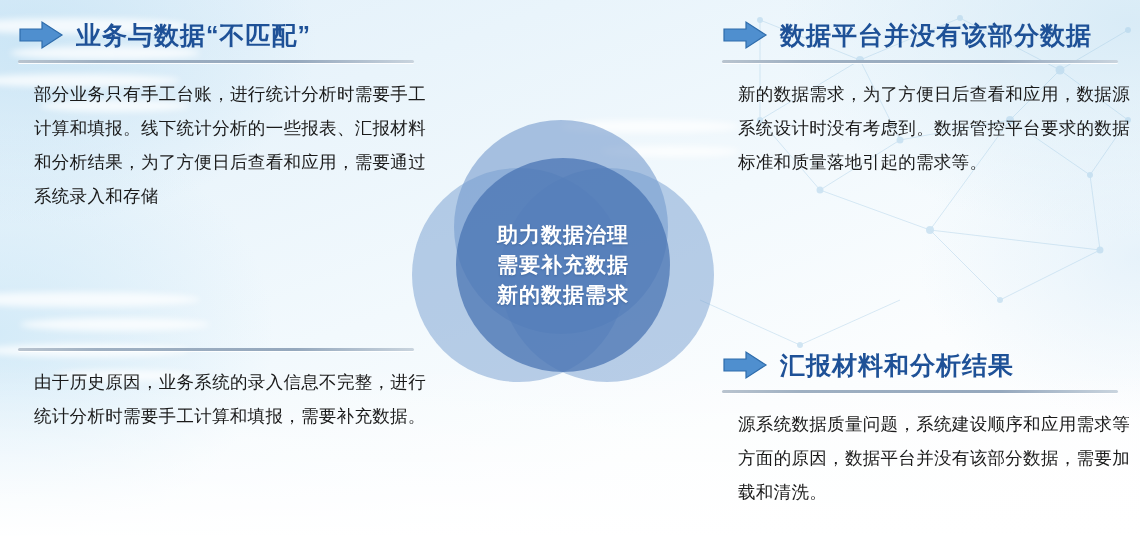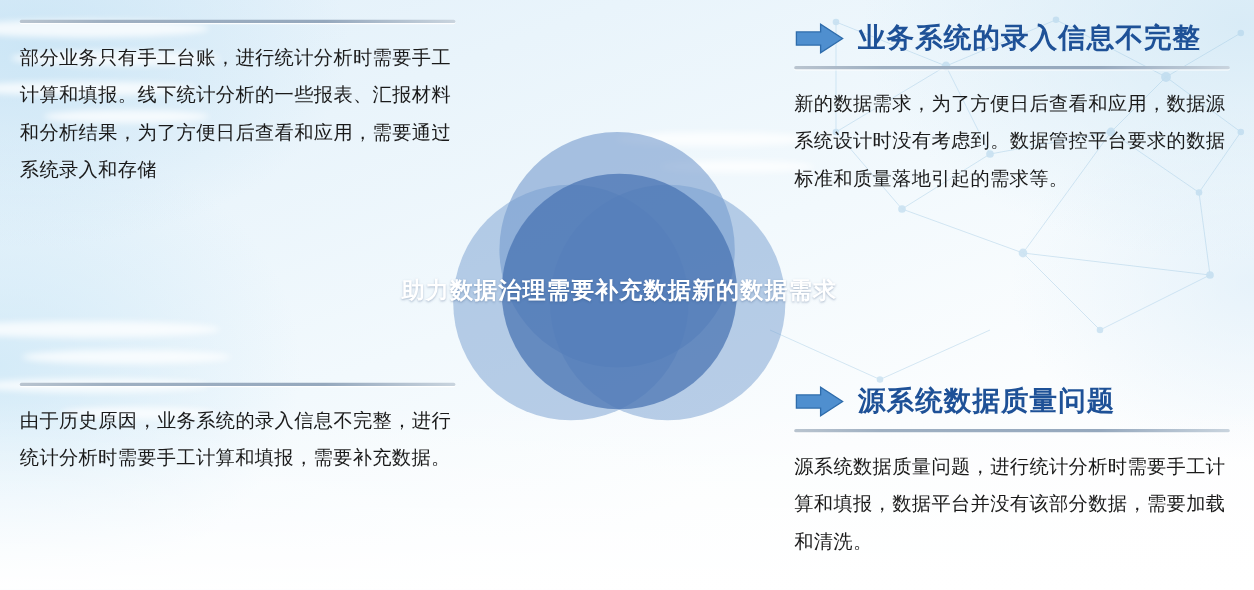--- a/index.html
+++ b/index.html
@@ -91,20 +91,21 @@
     box-shadow: 0 1px 0 rgba(255,255,255,0.9);
   }
   .body-text {
     margin-top: 14px;
     width: 392px;
     font-size: 17.5px;
     line-height: 1.95;
     color: #1a1a1a;
     text-align: justify;
     letter-spacing: 0.3px;
+    margin-left: 16px;
   }
   #quad-br .body-text,
   #quad-tr .body-text { width: 392px; }
 
   
   #center-graphic {
     position: absolute;
     left: 408px;
     top: 112px;
     width: 320px;
@@ -132,21 +133,21 @@
   #circle-core {
     left: 48px; top: 46px;
     width: 214px; height: 214px;
     background: rgba(70,113,178,0.72);
   }
   #center-text {
     position: absolute;
     left: 48px; top: 46px;
     width: 214px; height: 214px;
     display: flex;
-    flex-direction: row;
+    flex-direction: column;
     align-items: center;
     justify-content: center;
     color: #ffffff;
     font-size: 21px;
     font-weight: bold;
     line-height: 1.42;
     letter-spacing: 1px;
     text-shadow: 0 1px 2px rgba(30,60,110,0.35);
   }
   #center-text span { display: block; white-space: nowrap; }
@@ -212,44 +213,50 @@
     <div class="circ" id="circle-back-right"></div>
     <div class="circ" id="circle-core"></div>
     <div id="center-text">
       <span>助力数据治理</span>
       <span>需要补充数据</span>
       <span>新的数据需求</span>
     </div>
   </div>
 
   <div class="quad" id="quad-tl">
+    <div class="head-row">
+      <svg class="arrow-icon" viewBox="0 0 46 30">
+        <polygon points="2,9 24,9 24,2 44,15 24,28 24,21 2,21" fill="#4f8fcf" stroke="#2e6cab" stroke-width="1.2"></polygon>
+      </svg>
+      <div class="head-title">业务与数据“不匹配”</div>
+    </div>
     <div class="divider"></div>
     <div class="body-text">部分业务只有手工台账，进行统计分析时需要手工计算和填报。线下统计分析的一些报表、汇报材料和分析结果，为了方便日后查看和应用，需要通过系统录入和存储</div>
   </div>
 
   <div class="quad" id="quad-tr">
     <div class="head-row">
       <svg class="arrow-icon" viewBox="0 0 46 30">
         <polygon points="2,9 24,9 24,2 44,15 24,28 24,21 2,21" fill="#4f8fcf" stroke="#2e6cab" stroke-width="1.2"></polygon>
       </svg>
-      <div class="head-title">业务系统的录入信息不完整</div>
+      <div class="head-title">数据平台并没有该部分数据</div>
     </div>
     <div class="divider"></div>
     <div class="body-text">新的数据需求，为了方便日后查看和应用，数据源系统设计时没有考虑到。数据管控平台要求的数据标准和质量落地引起的需求等。</div>
   </div>
 
   <div class="quad" id="quad-bl">
     <div class="divider"></div>
     <div class="body-text">由于历史原因，业务系统的录入信息不完整，进行统计分析时需要手工计算和填报，需要补充数据。</div>
   </div>
 
   <div class="quad" id="quad-br">
     <div class="head-row">
       <svg class="arrow-icon" viewBox="0 0 46 30">
         <polygon points="2,9 24,9 24,2 44,15 24,28 24,21 2,21" fill="#4f8fcf" stroke="#2e6cab" stroke-width="1.2"></polygon>
       </svg>
-      <div class="head-title">源系统数据质量问题</div>
-    </div>
-    <div class="divider"></div>
-    <div class="body-text">源系统数据质量问题，进行统计分析时需要手工计算和填报，数据平台并没有该部分数据，需要加载和清洗。</div>
+      <div class="head-title">汇报材料和分析结果</div>
+    </div>
+    <div class="divider"></div>
+    <div class="body-text">源系统数据质量问题，系统建设顺序和应用需求等方面的原因，数据平台并没有该部分数据，需要加载和清洗。</div>
   </div>
 
 </div>
 
 </body></html>

